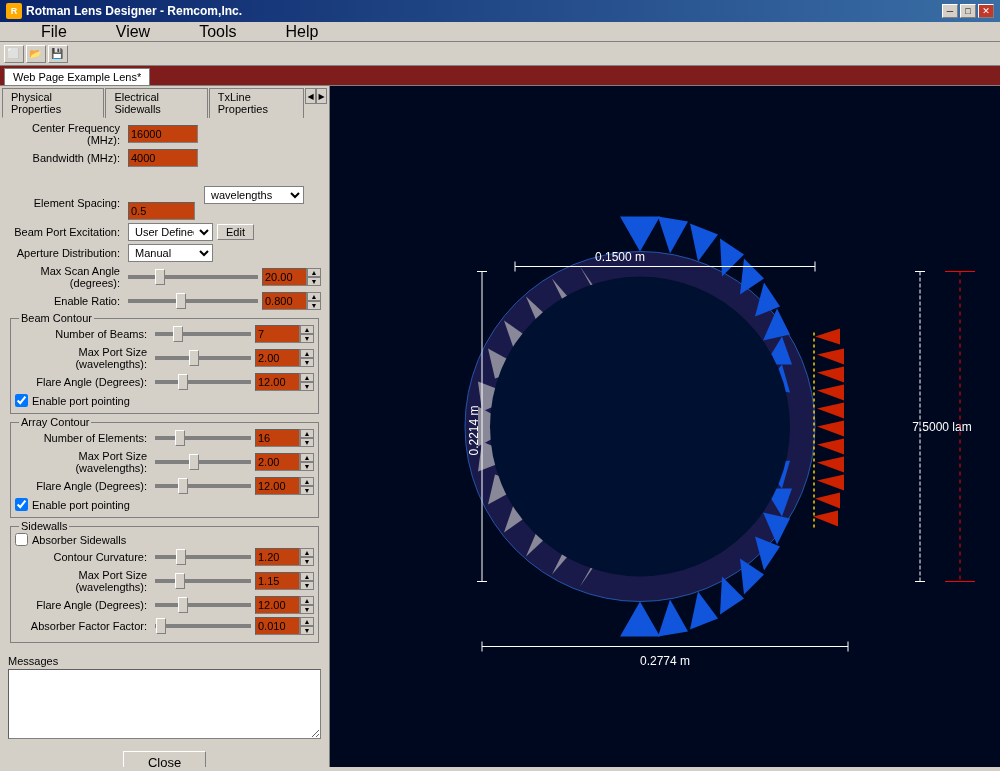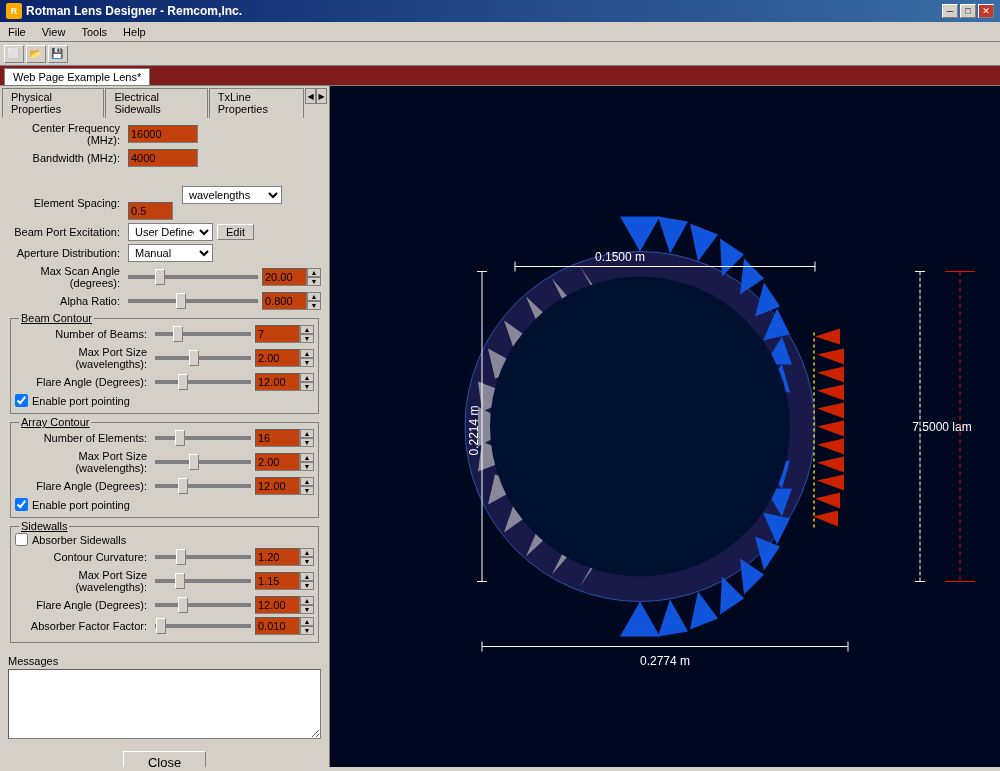--- a/index.html
+++ b/index.html
@@ -23,21 +23,21 @@
       border-top-color: #fff; border-left-color: #fff;
       display: flex; align-items: center; justify-content: center; font-size: 9px; cursor: pointer; color: #000;
     }
     .titlebar-btn.close { background: #c0392b; color: white; }
 
     
     .menubar {
       background: #d4d0c8; border-bottom: 1px solid #808080;
       padding: 2px 4px; display: flex; gap: 8px; height: 20px; align-items: center;
     }
-    .menubar-item { padding: 1px 4px; font-size: 11px; cursor: pointer; }
+    .menubar-item { padding: 1px 4px; font-size: 16px; cursor: pointer; margin-left: 33px; }
 
     
     .toolbar {
       background: #d4d0c8; padding: 2px 4px; display: flex; align-items: center; gap: 2px;
       border-bottom: 1px solid #808080; height: 24px;
     }
     .toolbar-btn {
       width: 20px; height: 18px; background: #d4d0c8;
       border: 1px solid #808080; border-top-color: #fff; border-left-color: #fff;
       display: flex; align-items: center; justify-content: center; font-size: 10px; cursor: pointer;
@@ -80,21 +80,21 @@
     .form-select {
       background: white; border: 1px solid #808080; height: 18px; font-size: 11px; font-family: inherit; padding: 0 2px;
     }
     .form-spinner-wrap { display: flex; align-items: center; }
     .spinner-input { width: 45px; }
     .spinner-btns { display: flex; flex-direction: column; }
     .spinner-btn { width: 14px; height: 9px; background: #d4d0c8; border: 1px solid #808080; font-size: 7px; cursor: pointer; display: flex; align-items: center; justify-content: center; line-height: 1; }
 
     
     .group-box { border: 1px solid #808080; margin: 4px 2px; padding: 2px 4px 4px; position: relative; }
-    .group-title { position: absolute; top: -7px; left: 8px; background: #d4d0c8; padding: 0 2px; font-size: 11px; text-decoration: underline; }
+    .group-title { position: absolute; top: -7px; left: 8px; background: #d4d0c8; padding: 0 2px; font-size: 11px; }
 
     
     .slider-container { display: flex; align-items: center; flex: 1; }
     .slider { -webkit-appearance: none; width: 100%; height: 4px; background: #808080; outline: none; }
     .slider::-webkit-slider-thumb { -webkit-appearance: none; width: 10px; height: 16px; background: #d4d0c8; border: 1px solid #808080; border-top-color: #fff; border-left-color: #fff; cursor: pointer; }
 
     
     .checkbox-row { display: flex; align-items: center; margin: 2px 0; }
     .checkbox-row input { margin-right: 4px; }
 
@@ -168,21 +168,21 @@
         <input class="form-input" style="width: 70px;" type="text" value="16000">
       </div>
 
       <div class="form-row">
         <span class="form-label" style="width:120px;">Bandwidth (MHz):</span>
         <input class="form-input" style="width: 70px;" type="text" value="4000">
       </div>
 
       <div class="form-row">
         <span class="form-label" style="width:120px;margin-top:16px;">Element Spacing:</span>
-        <input class="form-input" style="width: 45px; margin-top: 32px;" type="text" value="0.5">
+        <input class="form-input" style="width: 67px; margin-top: 32px;" type="text" value="0.5">
         <select class="form-select" style="margin-left:9px;width:100px;"><option selected="">wavelengths</option><option>meters</option></select>
       </div>
 
       <div class="form-row">
         <span class="form-label" style="width:120px;">Beam Port Excitation:</span>
         <select class="form-select" style="width:85px;"><option selected="">User Defined</option><option>Uniform</option><option>Custom</option></select>
         <button style="margin-left:4px;padding:1px 8px;font-size:11px;font-family:inherit;background:#d4d0c8;border:1px solid #808080;border-top-color:#fff;border-left-color:#fff;cursor:pointer;">Edit</button>
       </div>
 
       <div class="form-row">
@@ -198,21 +198,21 @@
         <div class="form-spinner-wrap">
           <input class="form-input spinner-input" type="text" value="20.00" style="">
           <div class="spinner-btns">
             <div class="spinner-btn">▲</div>
             <div class="spinner-btn">▼</div>
           </div>
         </div>
       </div>
 
       <div class="form-row">
-        <span class="form-label" style="width:120px;">Alpha Ratio:</span>
+        <span class="form-label" style="width:120px;">Enable Ratio:</span>
         <div class="slider-container" style="flex:1; margin-right:4px;">
           <input type="range" class="slider" min="0" max="2" step="0.001" value="0.8" style="">
         </div>
         <div class="form-spinner-wrap">
           <input class="form-input spinner-input" type="text" value="0.800" style="">
           <div class="spinner-btns">
             <div class="spinner-btn">▲</div>
             <div class="spinner-btn">▼</div>
           </div>
         </div>

